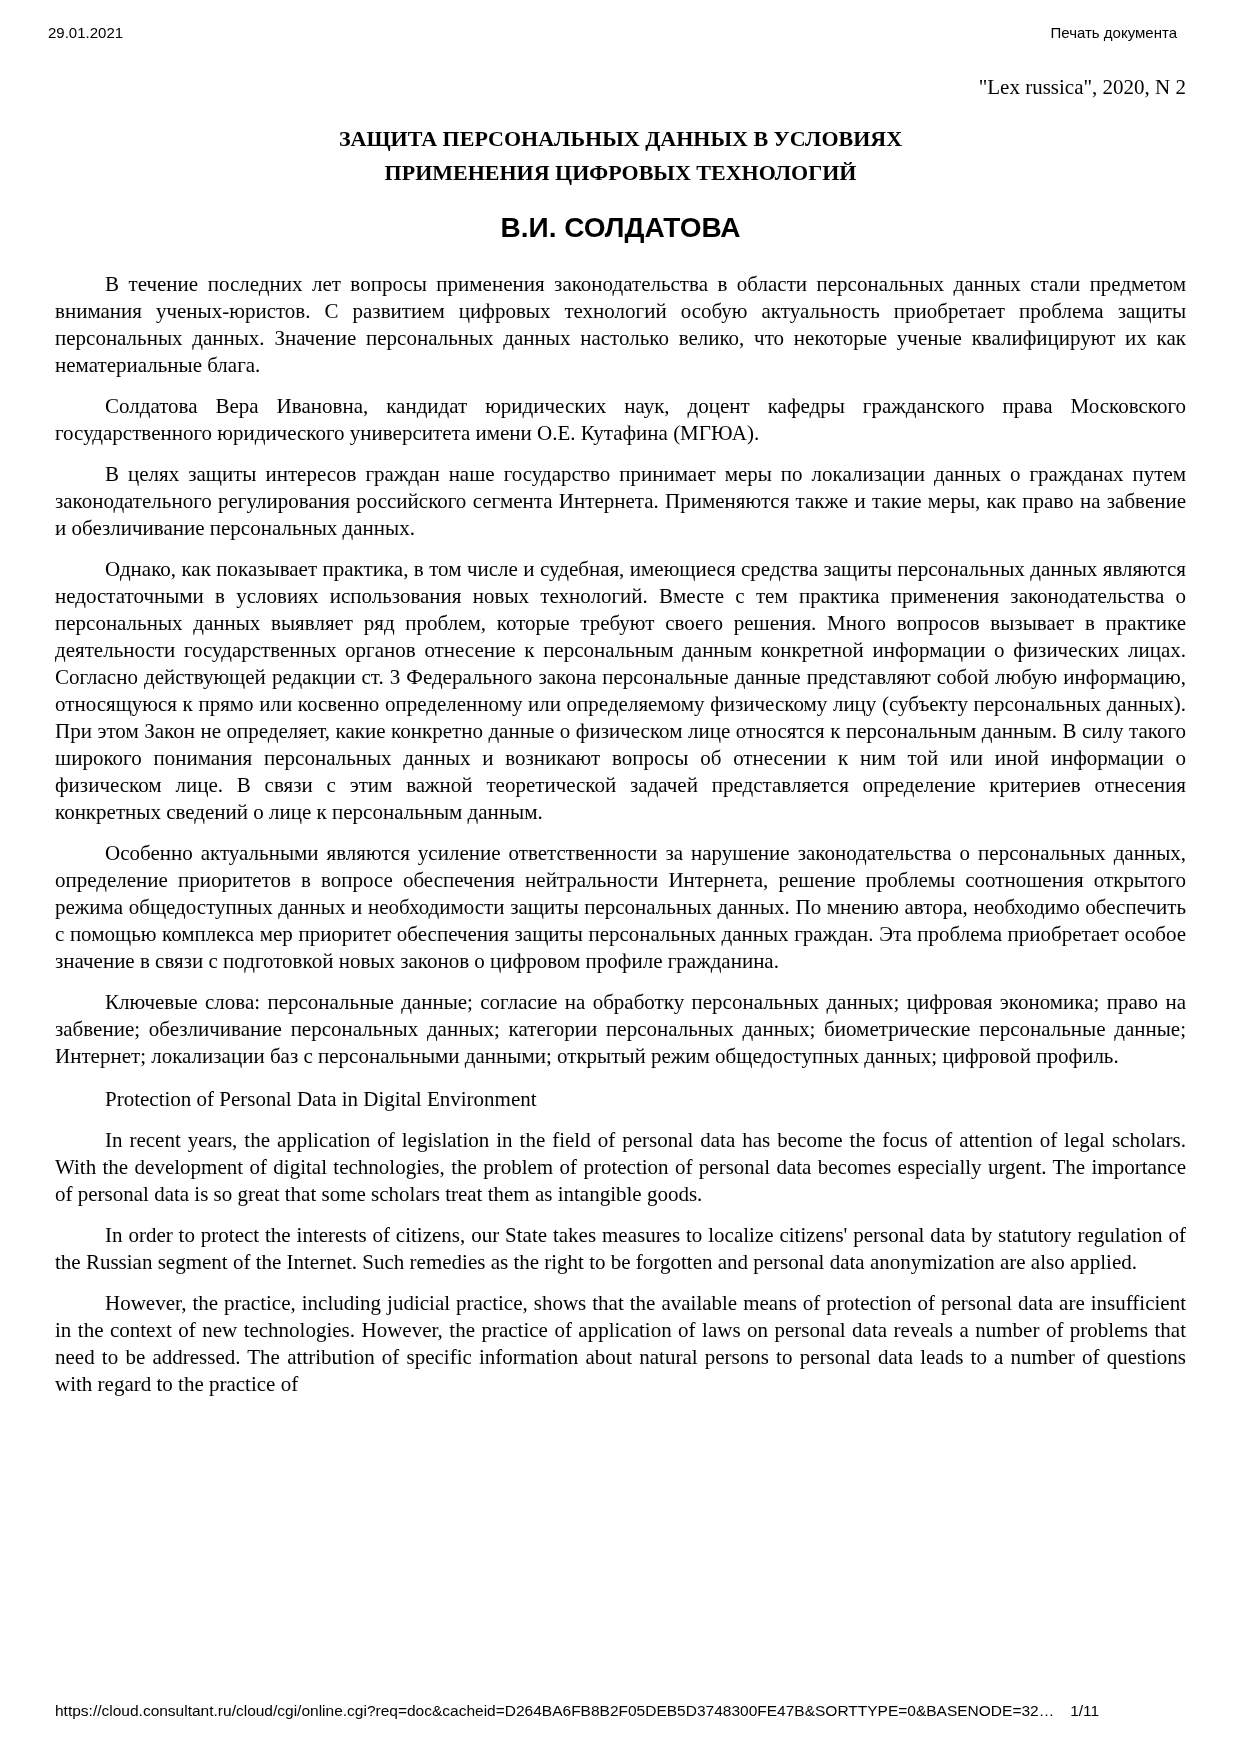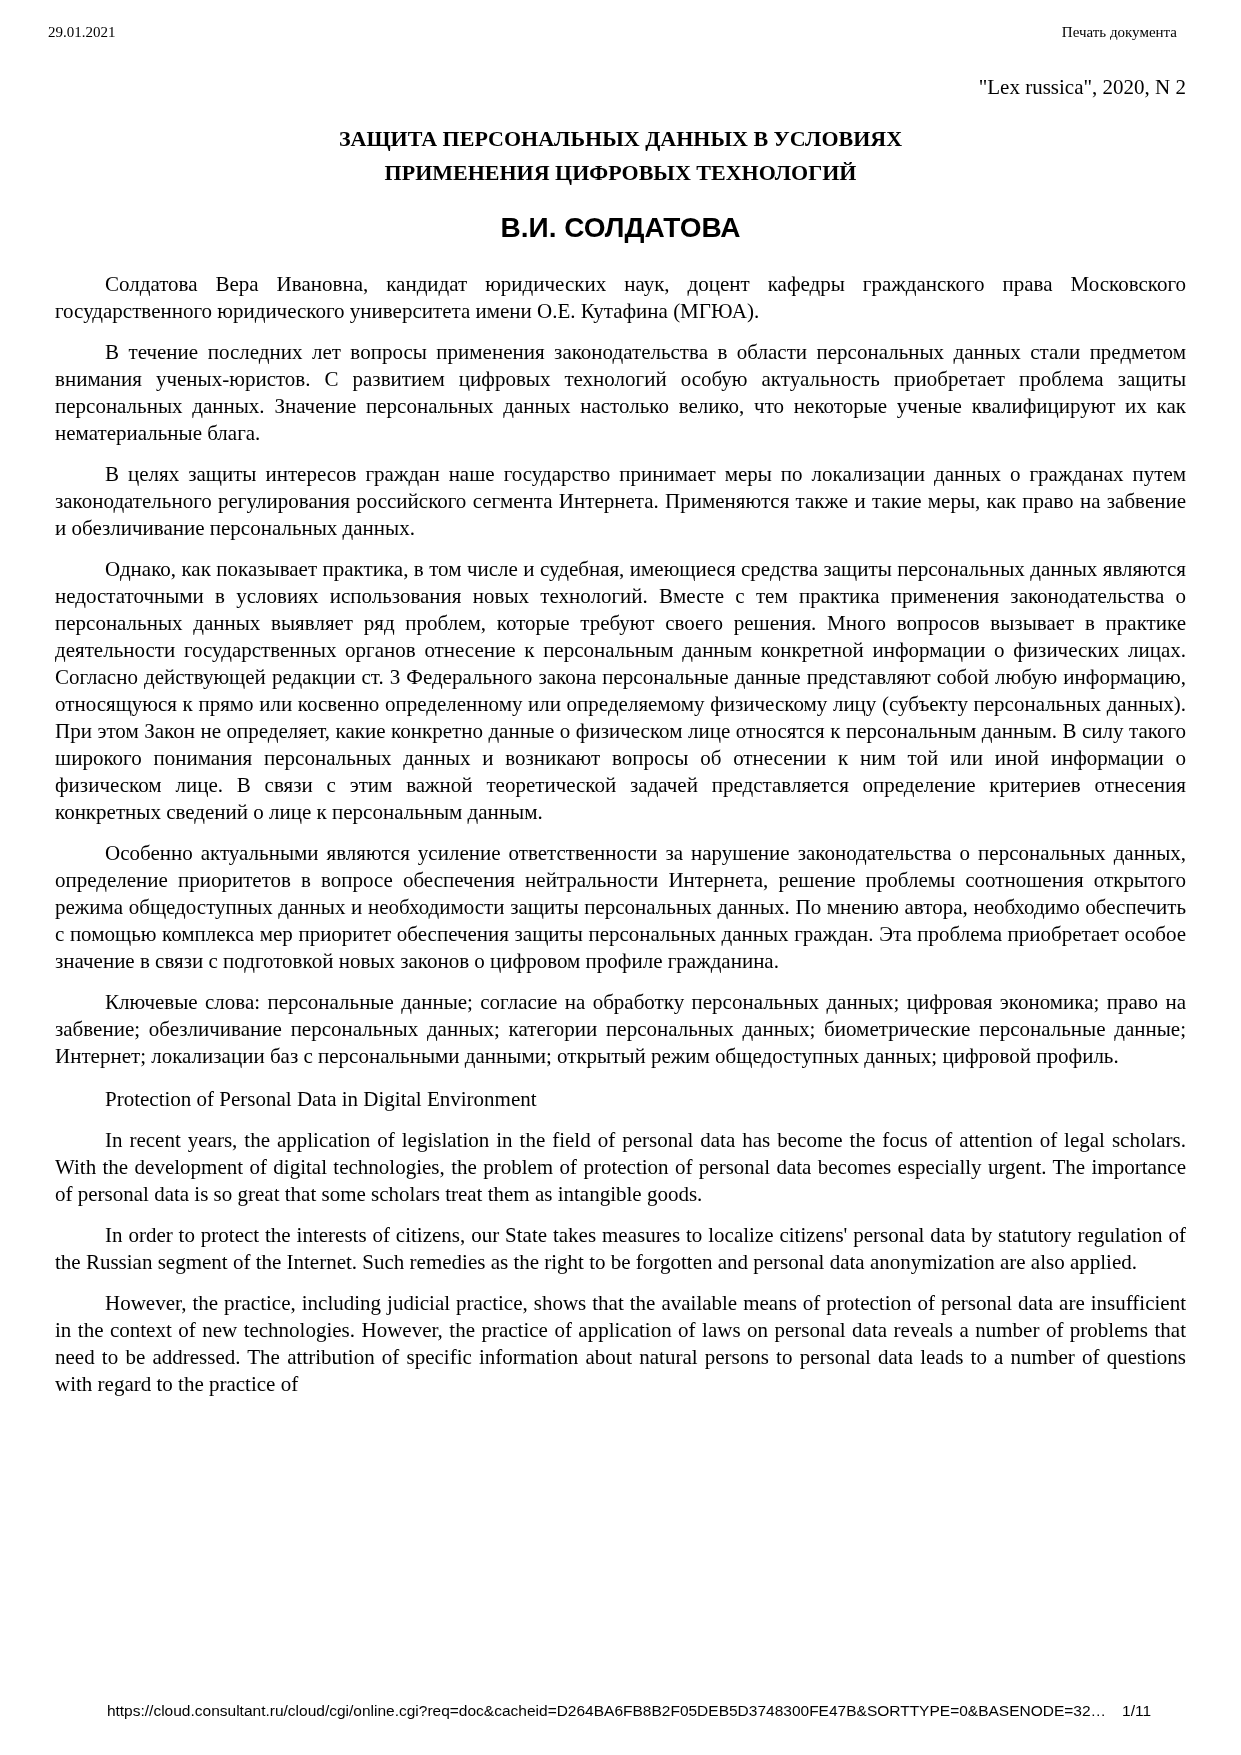--- a/index.html
+++ b/index.html
@@ -11,21 +11,21 @@
     background: #ffffff;
     color: #000000;
     overflow: hidden;
   }
   .print-header {
     position: absolute;
     top: 24px;
     left: 48px;
     right: 48px;
     height: 20px;
-    font-family: Liberation Serif, serif;
+    font-family: Liberation Sans, sans-serif;
     font-size: 15px;
     color: #000000;
   }
   .print-date { position: absolute; left: 0; top: 0; }
   .print-doc-title { position: absolute; left: 0; right: 16px; top: 0; text-align: right; }
   .content {
     position: absolute;
     top: 74px;
     left: 55px;
     width: 1131px;
@@ -62,21 +62,21 @@
   p.line {
     margin: 16px 0 14px 0;
     text-indent: 50px;
   }
   .print-footer {
     position: absolute;
     top: 1702px;
     left: 55px;
     right: 38px;
     display: flex;
-    justify-content: center;
+    justify-content: flex-start;
     align-items: baseline;
     font-family: "Liberation Sans", sans-serif;
     font-size: 15.5px;
     color: #000000;
     white-space: nowrap;
   }
   .footer-url { overflow: hidden; }
   .footer-page { margin-left: 16px; }
 </style>
 </head>
@@ -90,22 +90,22 @@
   </div>
 
   <div class="content">
 
     <div class="journal-ref">"Lex russica", 2020, N 2</div>
 
     <h1 class="article-title"><span>ЗАЩИТА ПЕРСОНАЛЬНЫХ ДАННЫХ В УСЛОВИЯХ</span><br><span>ПРИМЕНЕНИЯ ЦИФРОВЫХ ТЕХНОЛОГИЙ</span></h1>
 
     <div class="article-author">В.И. СОЛДАТОВА</div>
 
+    <p class="para">В течение последних лет вопросы применения законодательства в области персональных данных стали предметом внимания ученых-юристов. С развитием цифровых технологий особую актуальность приобретает проблема защиты персональных данных. Значение персональных данных настолько велико, что некоторые ученые квалифицируют их как нематериальные блага.</p>
     <p class="para">Солдатова Вера Ивановна, кандидат юридических наук, доцент кафедры гражданского права Московского государственного юридического университета имени О.Е. Кутафина (МГЮА).</p>
-    <p class="para">В течение последних лет вопросы применения законодательства в области персональных данных стали предметом внимания ученых-юристов. С развитием цифровых технологий особую актуальность приобретает проблема защиты персональных данных. Значение персональных данных настолько велико, что некоторые ученые квалифицируют их как нематериальные блага.</p>
     <p class="para">В целях защиты интересов граждан наше государство принимает меры по локализации данных о гражданах путем законодательного регулирования российского сегмента Интернета. Применяются также и такие меры, как право на забвение и обезличивание персональных данных.</p>
     <p class="para">Однако, как показывает практика, в том числе и судебная, имеющиеся средства защиты персональных данных являются недостаточными в условиях использования новых технологий. Вместе с тем практика применения законодательства о персональных данных выявляет ряд проблем, которые требуют своего решения. Много вопросов вызывает в практике деятельности государственных органов отнесение к персональным данным конкретной информации о физических лицах. Согласно действующей редакции ст. 3 Федерального закона персональные данные представляют собой любую информацию, относящуюся к прямо или косвенно определенному или определяемому физическому лицу (субъекту персональных данных). При этом Закон не определяет, какие конкретно данные о физическом лице относятся к персональным данным. В силу такого широкого понимания персональных данных и возникают вопросы об отнесении к ним той или иной информации о физическом лице. В связи с этим важной теоретической задачей представляется определение критериев отнесения конкретных сведений о лице к персональным данным.</p>
     <p class="para">Особенно актуальными являются усиление ответственности за нарушение законодательства о персональных данных, определение приоритетов в вопросе обеспечения нейтральности Интернета, решение проблемы соотношения открытого режима общедоступных данных и необходимости защиты персональных данных. По мнению автора, необходимо обеспечить с помощью комплекса мер приоритет обеспечения защиты персональных данных граждан. Эта проблема приобретает особое значение в связи с подготовкой новых законов о цифровом профиле гражданина.</p>
     <p class="para">Ключевые слова: персональные данные; согласие на обработку персональных данных; цифровая экономика; право на забвение; обезличивание персональных данных; категории персональных данных; биометрические персональные данные; Интернет; локализации баз с персональными данными; открытый режим общедоступных данных; цифровой профиль.</p>
 
     <p class="line">Protection of Personal Data in Digital Environment</p>
 
     <p class="para">In recent years, the application of legislation in the field of personal data has become the focus of attention of legal scholars. With the development of digital technologies, the problem of protection of personal data becomes especially urgent. The importance of personal data is so great that some scholars treat them as intangible goods.</p>
     <p class="para">In order to protect the interests of citizens, our State takes measures to localize citizens' personal data by statutory regulation of the Russian segment of the Internet. Such remedies as the right to be forgotten and personal data anonymization are also applied.</p>
     <p class="para">However, the practice, including judicial practice, shows that the available means of protection of personal data are insufficient in the context of new technologies. However, the practice of application of laws on personal data reveals a number of problems that need to be addressed. The attribution of specific information about natural persons to personal data leads to a number of questions with regard to the practice of</p>

